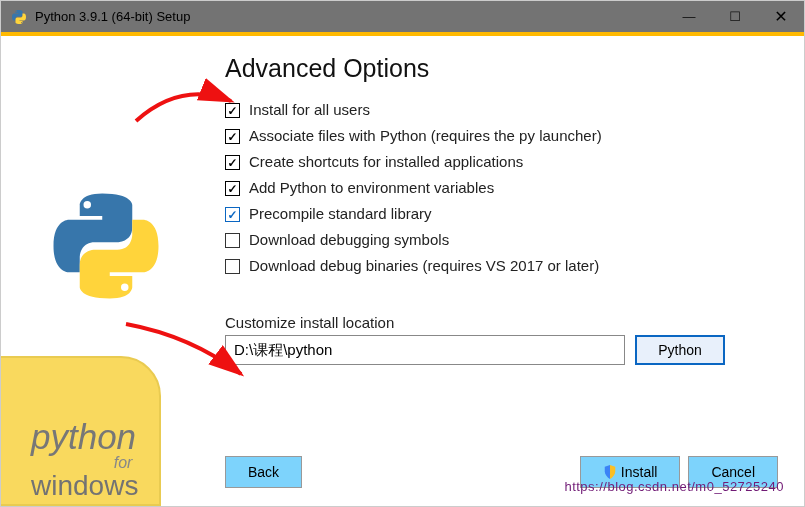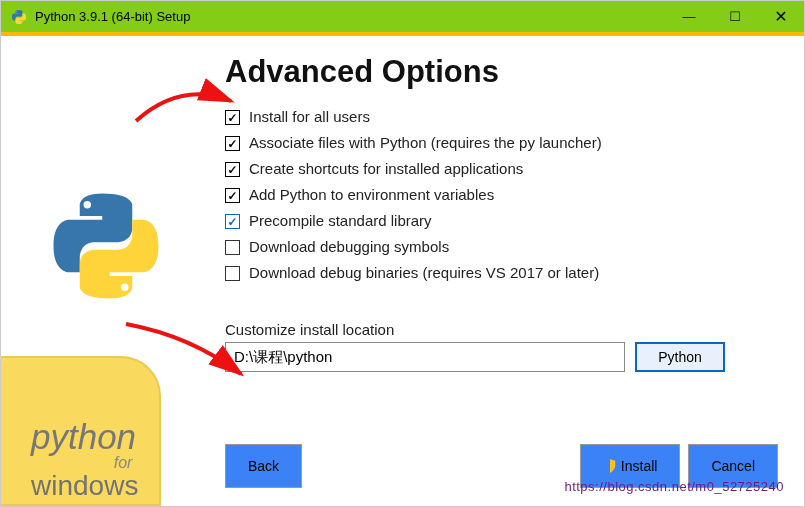--- a/index.html
+++ b/index.html
@@ -1,44 +1,44 @@
 <!DOCTYPE html>
 <html><head>
 <meta charset="utf-8">
 <style>
   * { box-sizing: border-box; margin: 0; padding: 0; font-family: "Segoe UI", Tahoma, sans-serif; }
   body { width: 805px; height: 507px; background: #fff; position: relative; overflow: hidden; border: 1px solid #ccc; }
 
-  .titlebar { height: 32px; background: #84cc16; display: flex; align-items: center; border-bottom: 1px solid #ffb900; }
+  .titlebar { height: 32px; background: #737373; display: flex; align-items: center; border-bottom: 1px solid #ffb900; }
   .titlebar-icon { width: 16px; height: 16px; margin: 0 8px 0 10px; }
   .titlebar-text { flex: 1; font-size: 13px; color: #000; }
   .win-btn { width: 46px; height: 32px; display: flex; align-items: center; justify-content: center; font-size: 13px; color: #111; }
   .win-btn.close { color: #000; font-size: 16px; }
   .accentbar { height: 3px; background: #ffb900; }
 
   .main { display: flex; height: calc(100% - 35px); }
   .side { width: 210px; position: relative; background: #fff; }
   .content { flex: 1; padding: 18px 26px 10px 14px; position: relative; }
 
-  .heading { font-size: 31px; font-weight: 700; color: #111; margin-bottom: 18px; }
+  .heading { font-size: 25px; font-weight: 400; color: #111; margin-bottom: 18px; }
 
   .opt { display: flex; align-items: flex-end; margin-bottom: 9px; font-size: 15px; color: #222; }
   .cb { width: 15px; height: 15px; border: 1px solid #333; margin-right: 9px; display: flex; align-items: center; justify-content: center; font-size: 12px; line-height: 1; background: #fff; flex-shrink: 0; }
   .cb.checked::after { content: "✓"; color: #000; font-weight: bold; }
   .cb.checked.blue::after { color: #0a66c2; }
   .cb.checked { border-color: #000; }
   .cb.checked.blue { border-color: #0a66c2; }
 
   .loc-label { font-size: 15px; color: #222; margin-top: 40px; margin-bottom: 4px; }
   .loc-row { display: flex; gap: 10px; }
   .loc-input { flex: 1; max-width: 400px; height: 30px; border: 1px solid #888; padding: 4px 8px; font-size: 15px; }
   .browse-btn { width: 90px; height: 30px; border: 2px solid #0a66c2; background: #e8f0fb; font-size: 14px; display: flex; align-items: center; justify-content: center; }
 
   .bottom { position: absolute; bottom: 18px; left: 14px; right: 26px; display: flex; }
-  .btn { height: 44px; border: 1px solid #999; background: #3b82f6; font-size: 14px; display: flex; align-items: center; justify-content: center; padding: 0 22px; }
+  .btn { height: 32px; border: 1px solid #999; background: #7dd3fc; font-size: 14px; display: flex; align-items: center; justify-content: center; padding: 0 22px; }
   .btn + .btn { margin-left: 8px; }
   .spacer { flex: 1; }
 
   .shield { width: 14px; height: 14px; margin-right: 4px; }
 
   
   .pylogo { position: absolute; top: 150px; left: 45px; }
   .tagline { position: absolute; bottom: 6px; left: 30px; font-family: Georgia, serif; }
   .tag-py { font-size: 35px; font-style: italic; color: #777; line-height: 1; }
   .tag-for { font-size: 16px; font-style: italic; color: #888; text-align: right; padding-right: 6px; }

